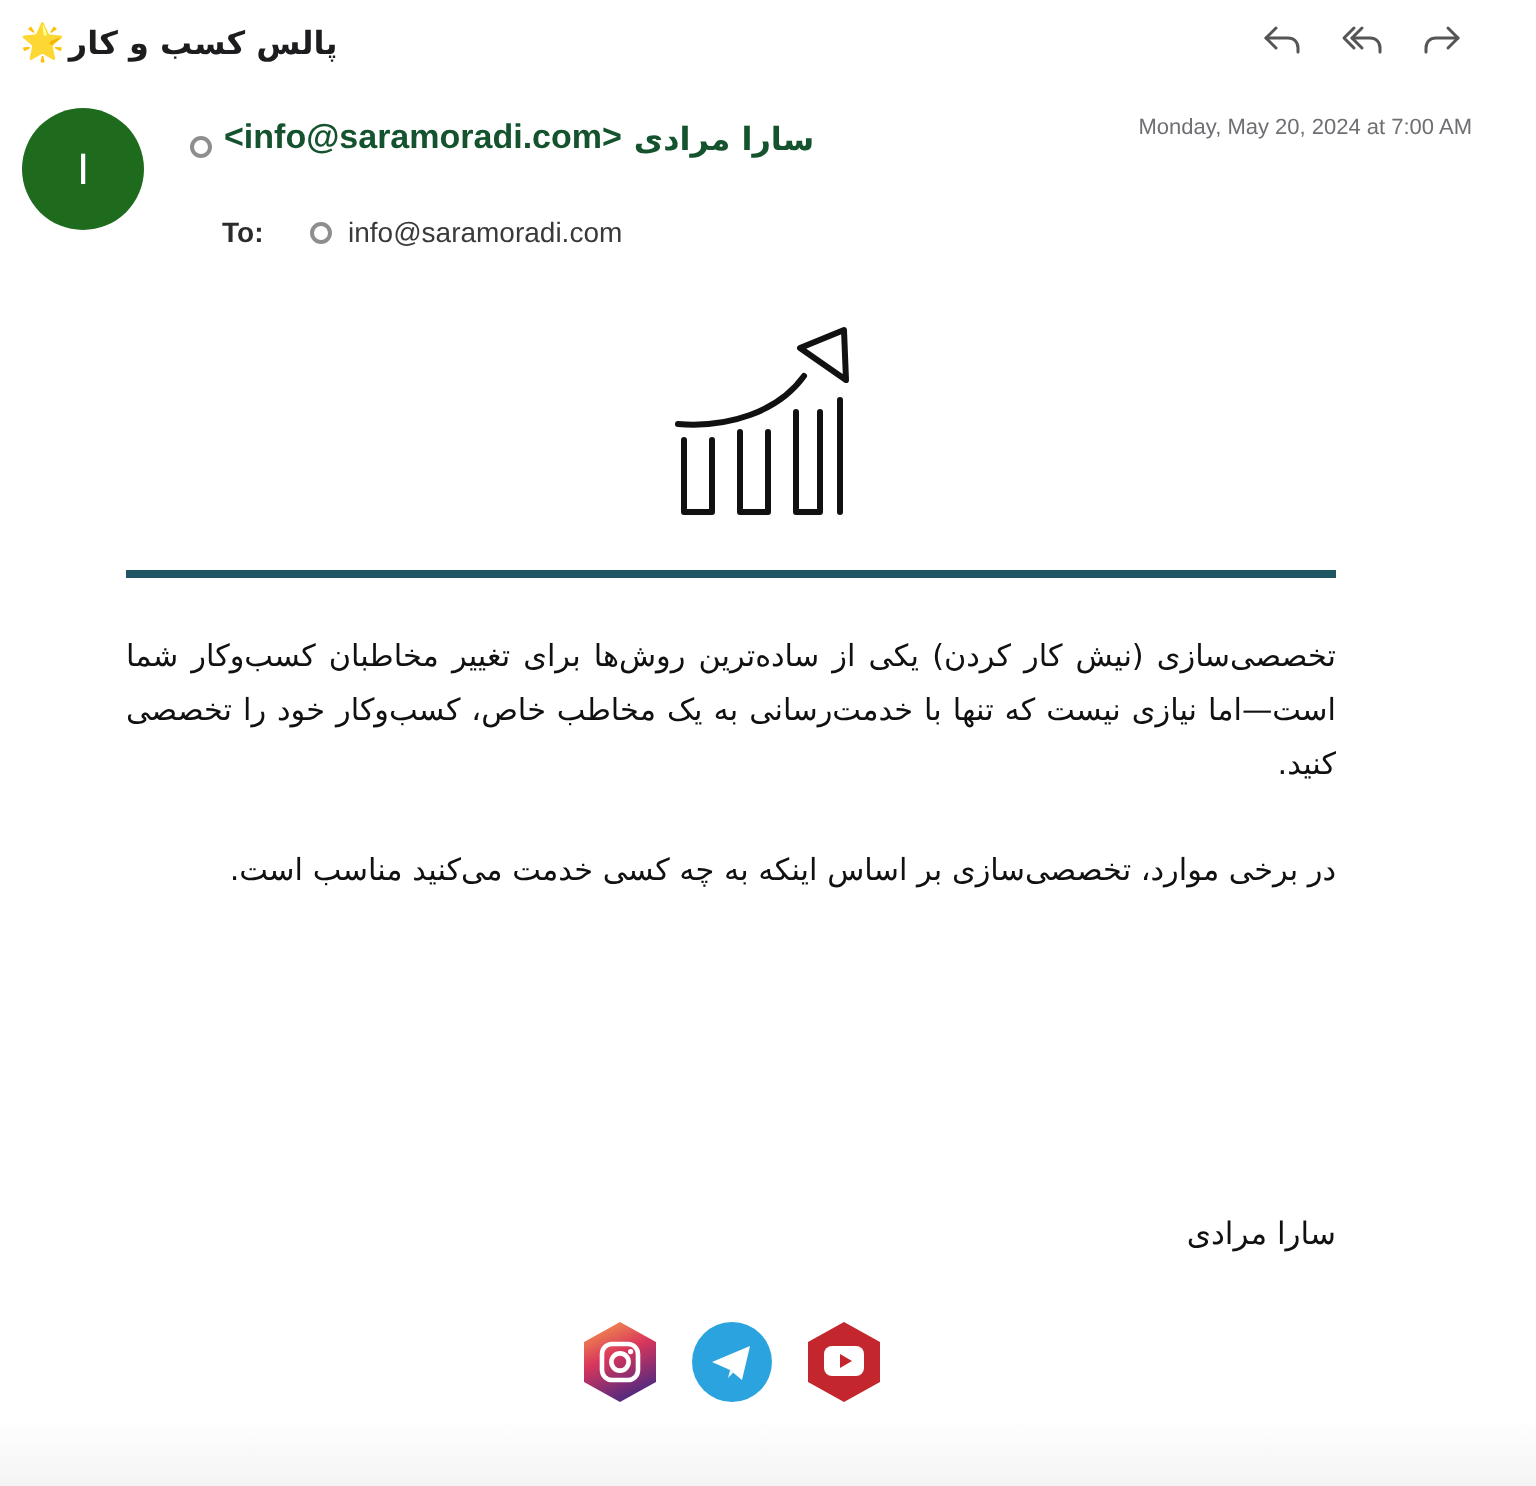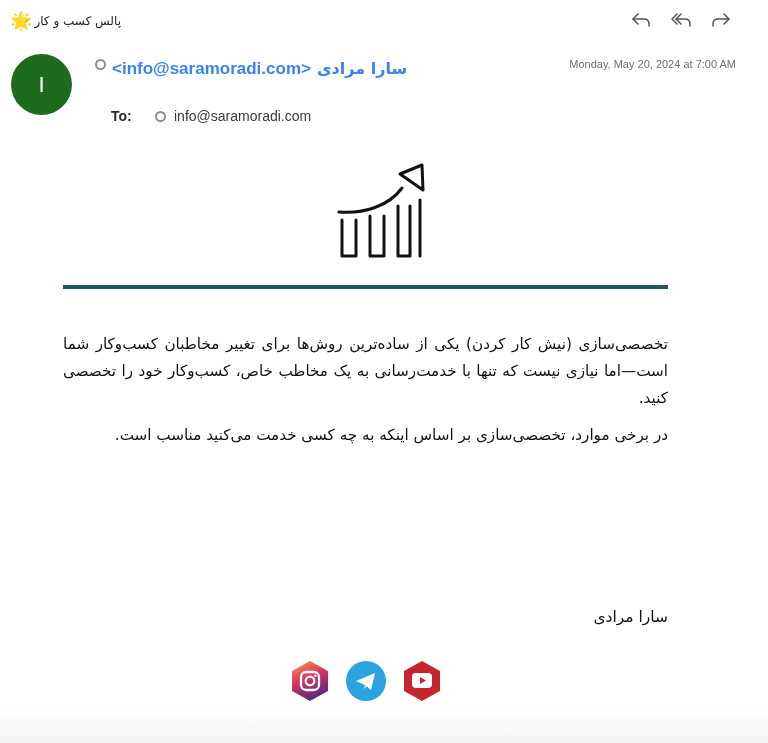--- a/index.html
+++ b/index.html
@@ -16,43 +16,43 @@
     }
 
     
     .subject-row {
       position: absolute; left: 10px; top: 8px; height: 26px;
       display: flex; align-items: center; gap: 2px;
     }
     .subject-star { font-size: 18px; line-height: 22px; }
     .subject-text {
       font-family: "DejaVu Sans", sans-serif;
-      font-weight: normal; font-size: 12px; direction: rtl;
+      font-weight: bold; font-size: 16px; direction: rtl;
     }
     .actions {
       position: absolute; top: 8px; left: 630px;
       display: flex; gap: 18px;
     }
     .act-btn {
       width: 22px; height: 22px; display: flex; align-items: center; justify-content: center;
       cursor: pointer; background: none; border: none;
     }
     .act-btn svg { width: 22px; height: 22px; }
 
     .avatar {
       position: absolute; left: 11px; top: 54px;
       width: 61px; height: 61px; border-radius: 50%;
       background: #1e6b1e; color: #fff;
       display: flex; align-items: center; justify-content: center;
       font-size: 22px;
     }
     .from-row {
       position: absolute; left: 95px; top: 59px;
-      display: flex; align-items: flex-start; gap: 6px;
-      font-size: 17px; font-weight: bold; color: #3b82f6;
+      display: flex; align-items: flex-end; gap: 6px;
+      font-size: 17px; font-weight: bold; color: #14532d;
     }
     .status-dot {
       width: 11px; height: 11px; border-radius: 50%;
       border: 2px solid #8e8e8e; display: inline-block;
     }
     .from-name { font-family: "DejaVu Sans", sans-serif; direction: rtl; font-size: 16px; }
     .to-row {
       position: absolute; left: 111px; top: 90px;
       display: flex; align-items: center; gap: 8px;
       font-size: 14px; color: #3a3a3a; margin-top: 18px;
@@ -69,21 +69,21 @@
     .divider {
       position: absolute; left: 63px; top: 285px; width: 605px; height: 4px;
       background: #1f5663;
     }
     .body-text {
       position: absolute; left: 63px; width: 605px;
       direction: rtl; text-align: justify;
       font-family: "DejaVu Sans", sans-serif;
       font-size: 15.2px; line-height: 27px; color: #111;
     }
-    .p1 { top: 315px; margin-top: 16px; }
+    .p1 { top: 315px; }
     .p2 { top: 422px; }
     .p3 { top: 502px; }
     .link { color: #111; text-decoration: underline; cursor: pointer; }
     .signature {
       position: absolute; right: 100px; top: 608px;
       direction: rtl; font-family: "DejaVu Sans", sans-serif; font-size: 15.5px; color: #111;
     }
 
     .social {
       position: absolute; left: 290px; top: 660px;

